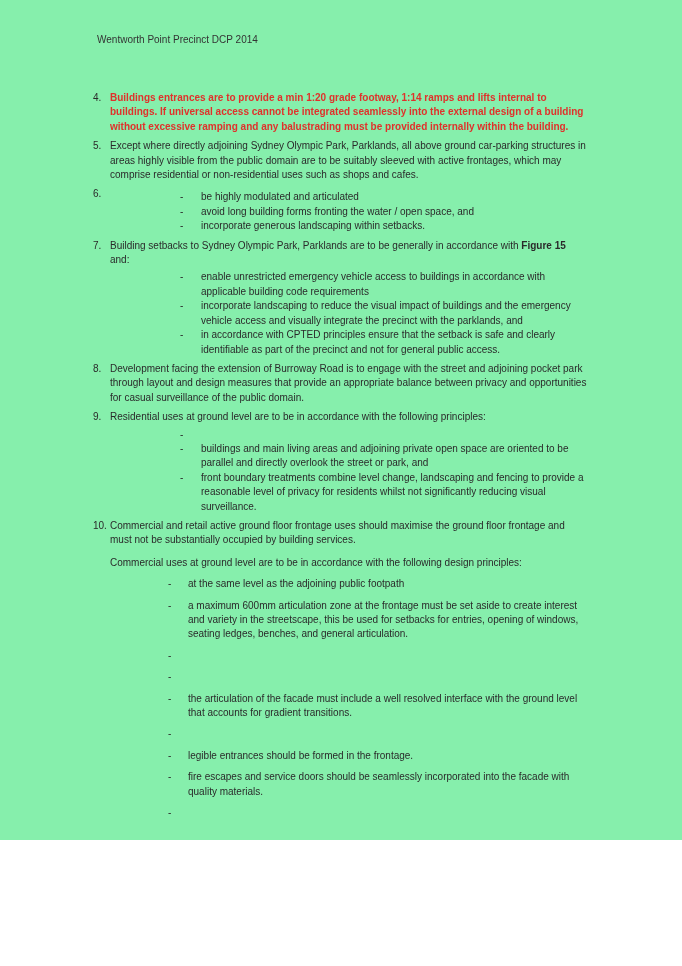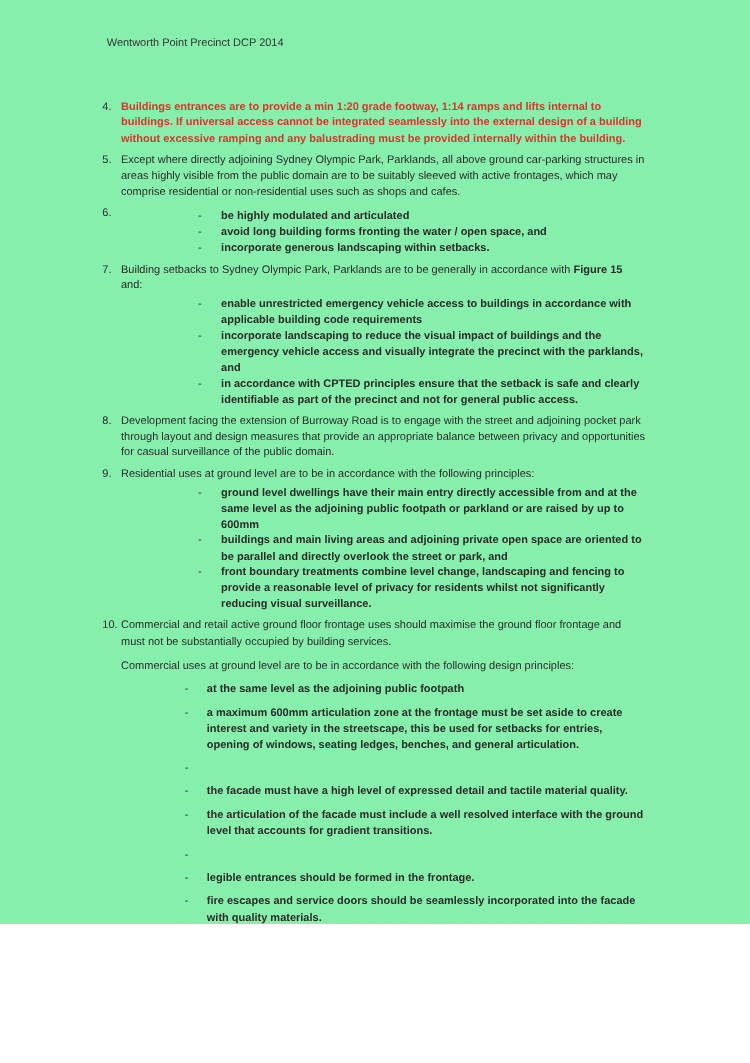--- a/index.html
+++ b/index.html
@@ -54,21 +54,20 @@
     display: flex;
   }
   .bullet .dash {
     flex: none;
     margin-left: 70px;
     width: 21px;
   }
   .bullet .btext {
     flex: 1;
     min-width: 0;
-    font-weight: bold;
   }
   .subhead {
     margin-top: 8px;
   }
   .bullets10 { margin-top: 0; }
   .bullets10 .bullet {
     margin-top: 7px;
   }
   .bullets10 .bullet .dash {
     margin-left: 58px;
@@ -152,21 +151,20 @@
       <div class="body">Development facing the extension of Burroway Road is to engage with the street and adjoining pocket park through layout and design measures that provide an appropriate balance between privacy and opportunities for casual surveillance of the public domain.</div>
     </div>
 
     <div class="item">
       <span class="num">9.</span>
       <div class="body">
         <div>Residential uses at ground level are to be in accordance with the following principles:</div>
         <div class="bullets">
           <div class="bullet">
               <span class="dash">-</span>
-              <div class="btext">ground level dwellings have their main entry directly accessible from and at the same level as the adjoining public footpath or parkland or are raised by up to 600mm</div>
             </div>
           <div class="bullet">
               <span class="dash">-</span>
               <div class="btext">buildings and main living areas and adjoining private open space are oriented to be parallel and directly overlook the street or park, and</div>
             </div>
           <div class="bullet">
               <span class="dash">-</span>
               <div class="btext">front boundary treatments combine level change, landscaping and fencing to provide a reasonable level of privacy for residents whilst not significantly reducing visual surveillance.</div>
             </div>
         </div>
@@ -185,21 +183,20 @@
             </div>
           <div class="bullet">
               <span class="dash">-</span>
               <div class="btext">a maximum 600mm articulation zone at the frontage must be set aside to create interest and variety in the streetscape, this  be used for setbacks for entries, opening of windows, seating ledges, benches, and general articulation.</div>
             </div>
           <div class="bullet">
               <span class="dash">-</span>
             </div>
           <div class="bullet">
               <span class="dash">-</span>
-              <div class="btext">the facade must have a high level of expressed detail and tactile material quality.</div>
             </div>
           <div class="bullet">
               <span class="dash">-</span>
               <div class="btext">the articulation of the facade must include a well resolved interface with the ground level that accounts for gradient transitions.</div>
             </div>
           <div class="bullet">
               <span class="dash">-</span>
             </div>
           <div class="bullet">
               <span class="dash">-</span>

